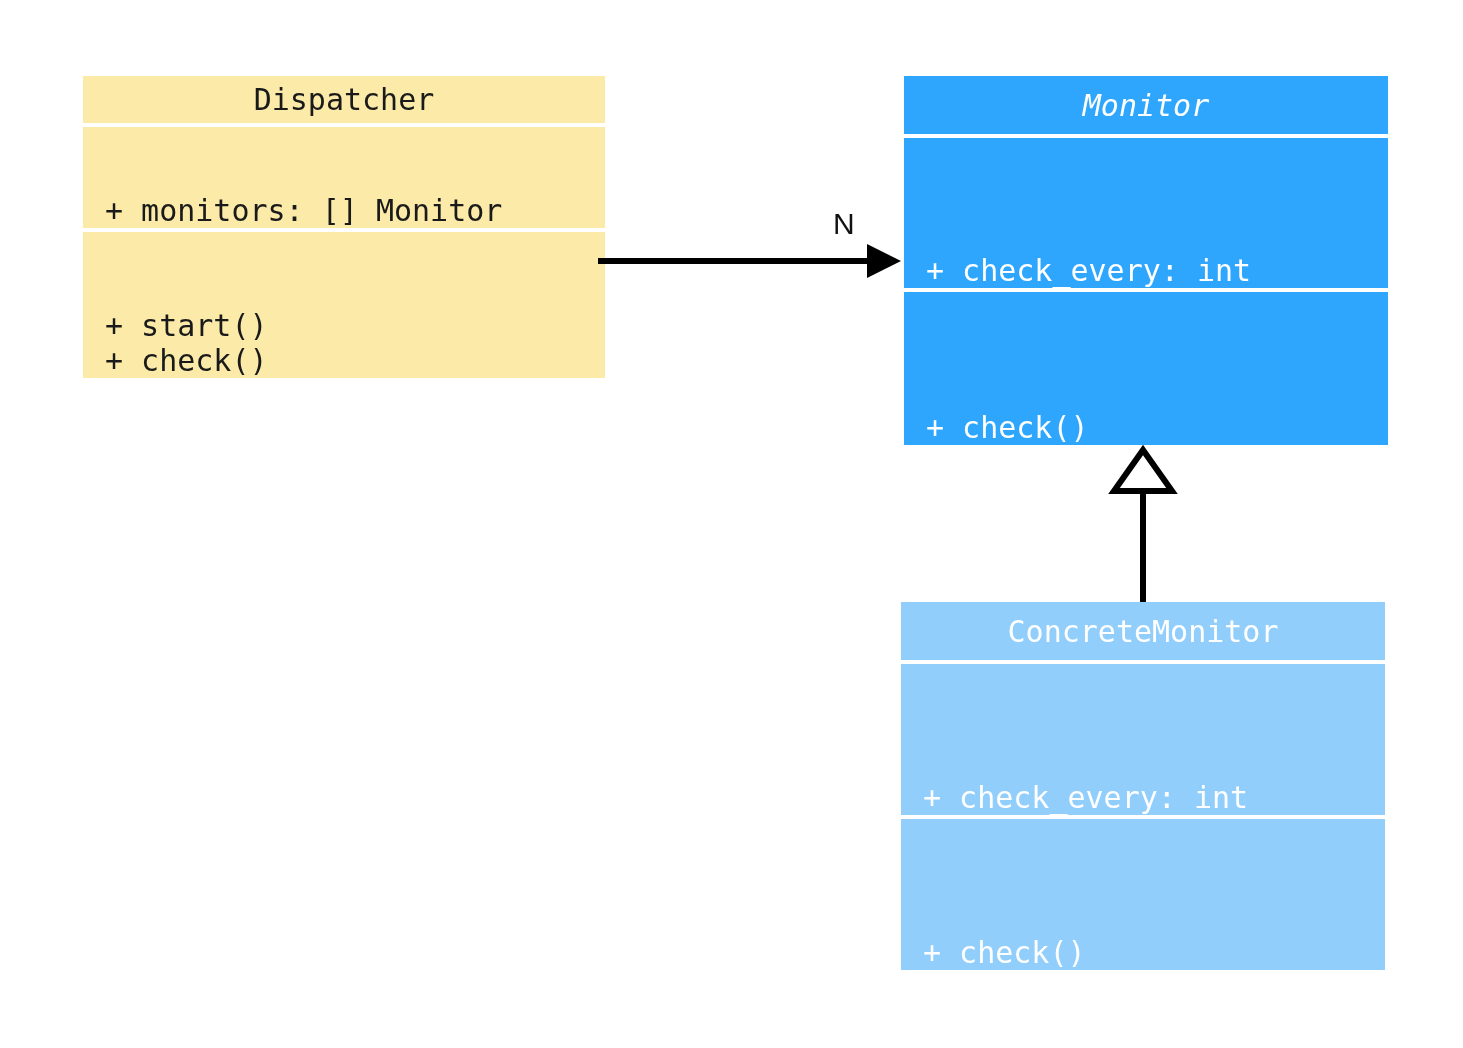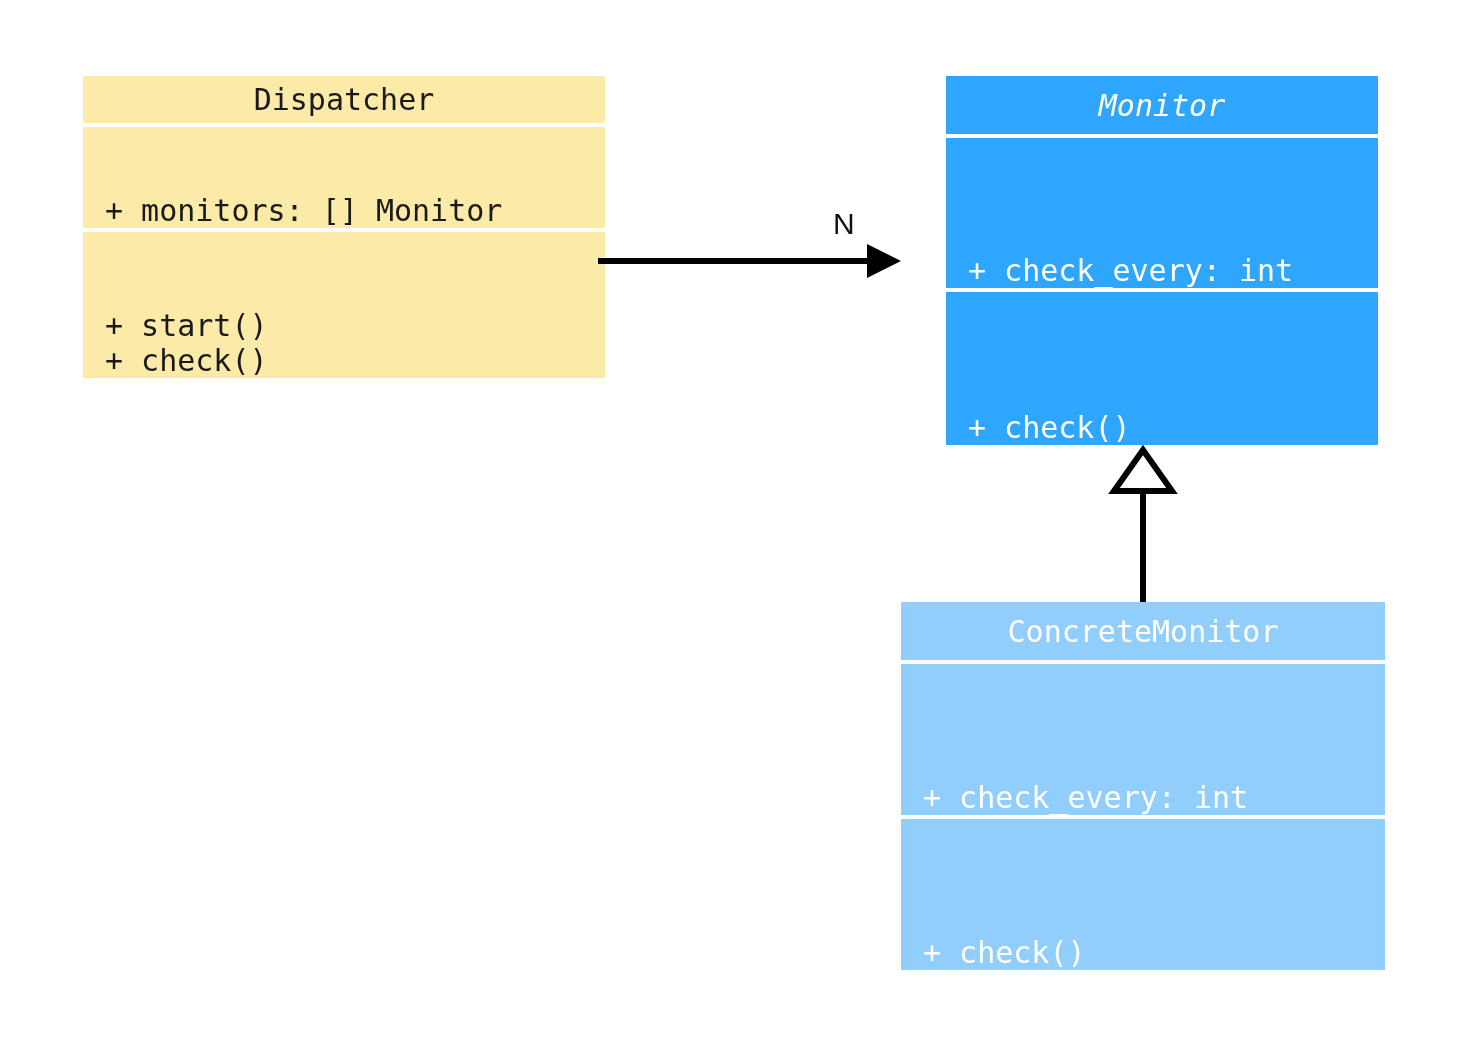--- a/index.html
+++ b/index.html
@@ -74,23 +74,23 @@
   .box-dispatcher .uml-section {
     background: #fceba8;
     color: #1a1a1a;
   }
   .box-dispatcher .sec-attrs { height: 124px; }
   .box-dispatcher .sec-ops   { height: 179px; }
   .box-dispatcher .gap { height: 4px; }
 
   
   .box-monitor {
-    left: 946px;
+    left: 904px;
     top: 76px;
-    width: 432px;
+    width: 484px;
     height: 369px;
     border-radius: 21px;
   }
   .box-monitor .uml-header {
     background: #2ea6fd;
     color: #ffffff;
     height: 58px;
     font-style: italic;
   }
   .box-monitor .uml-section {

